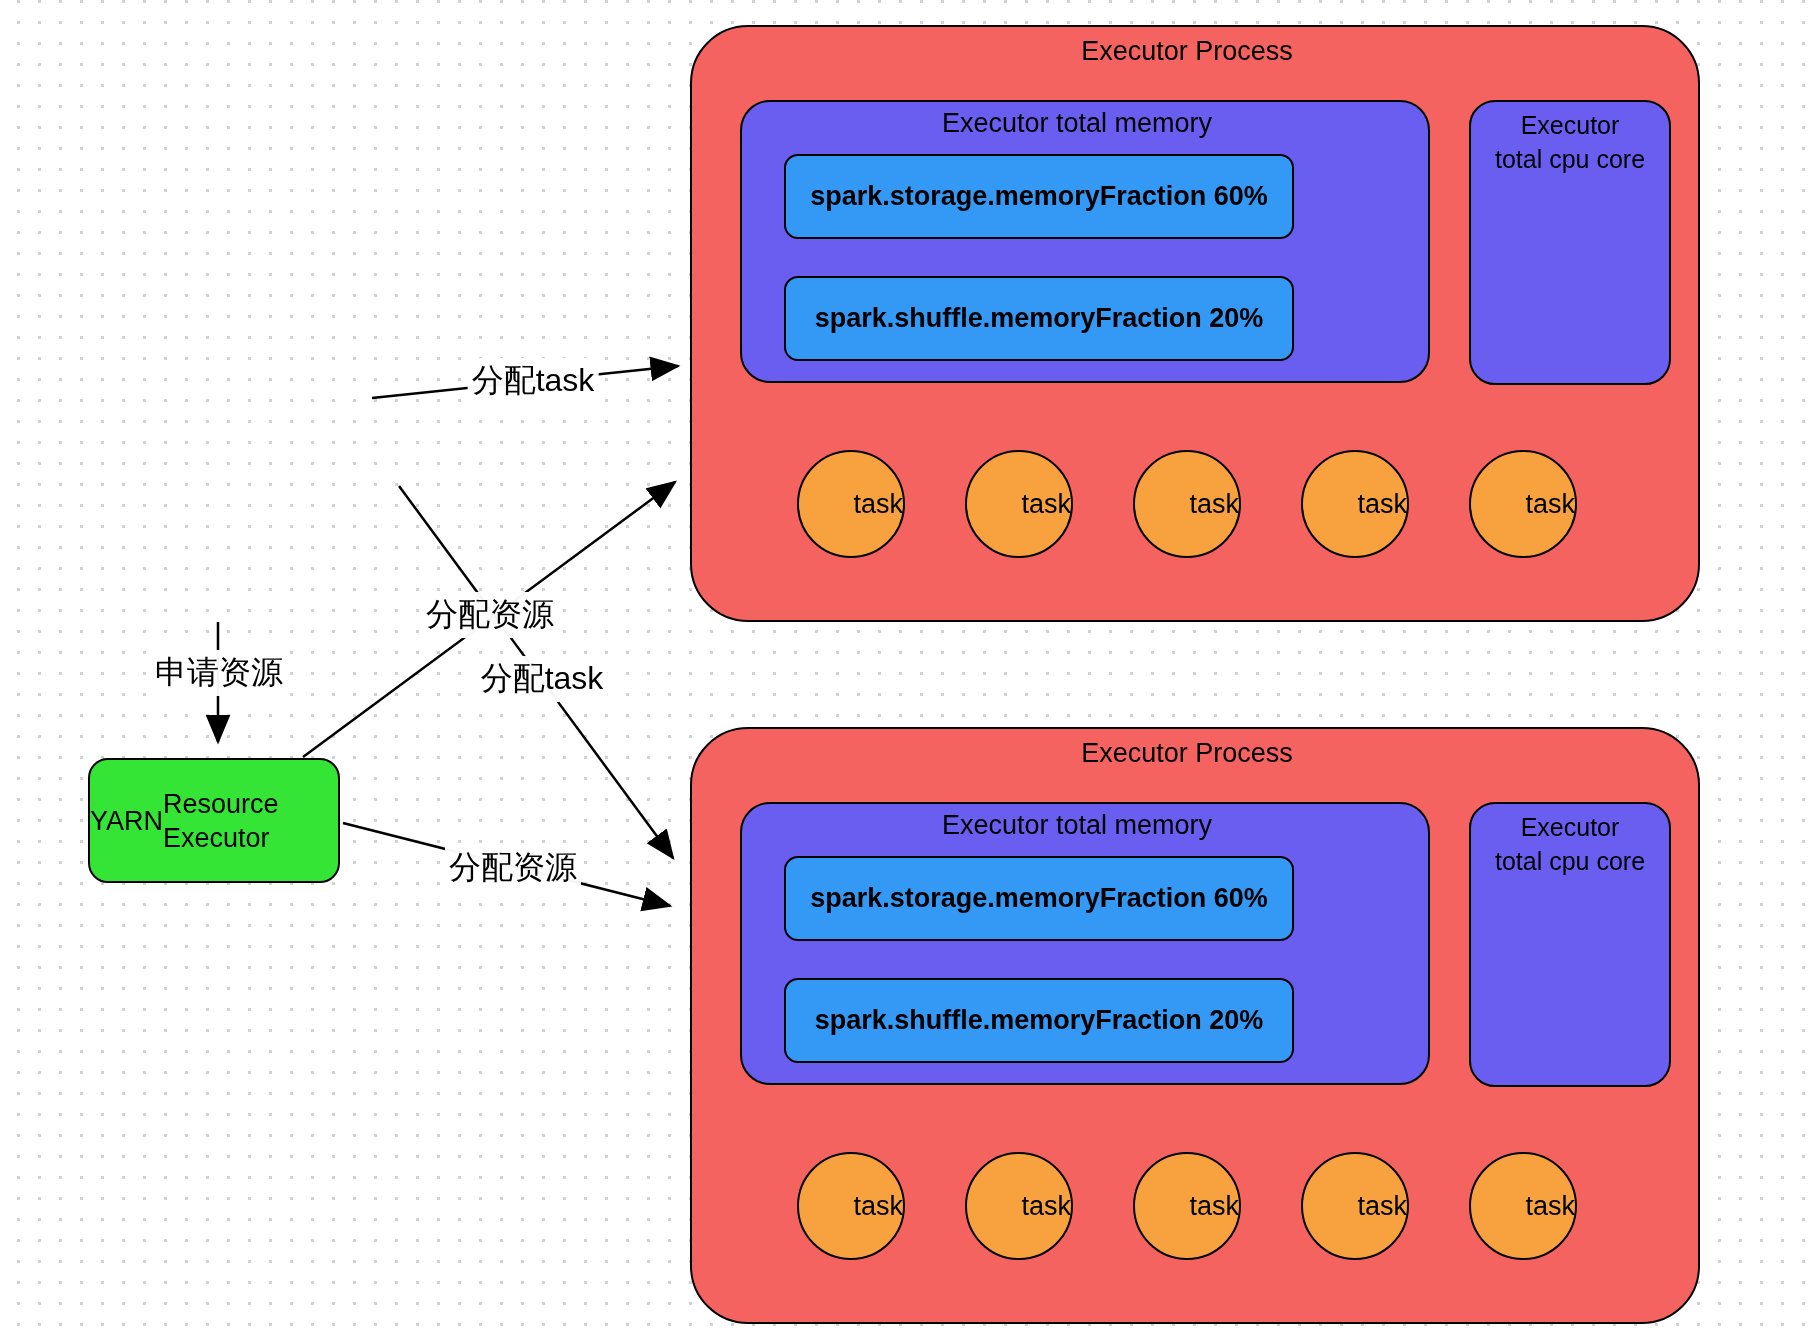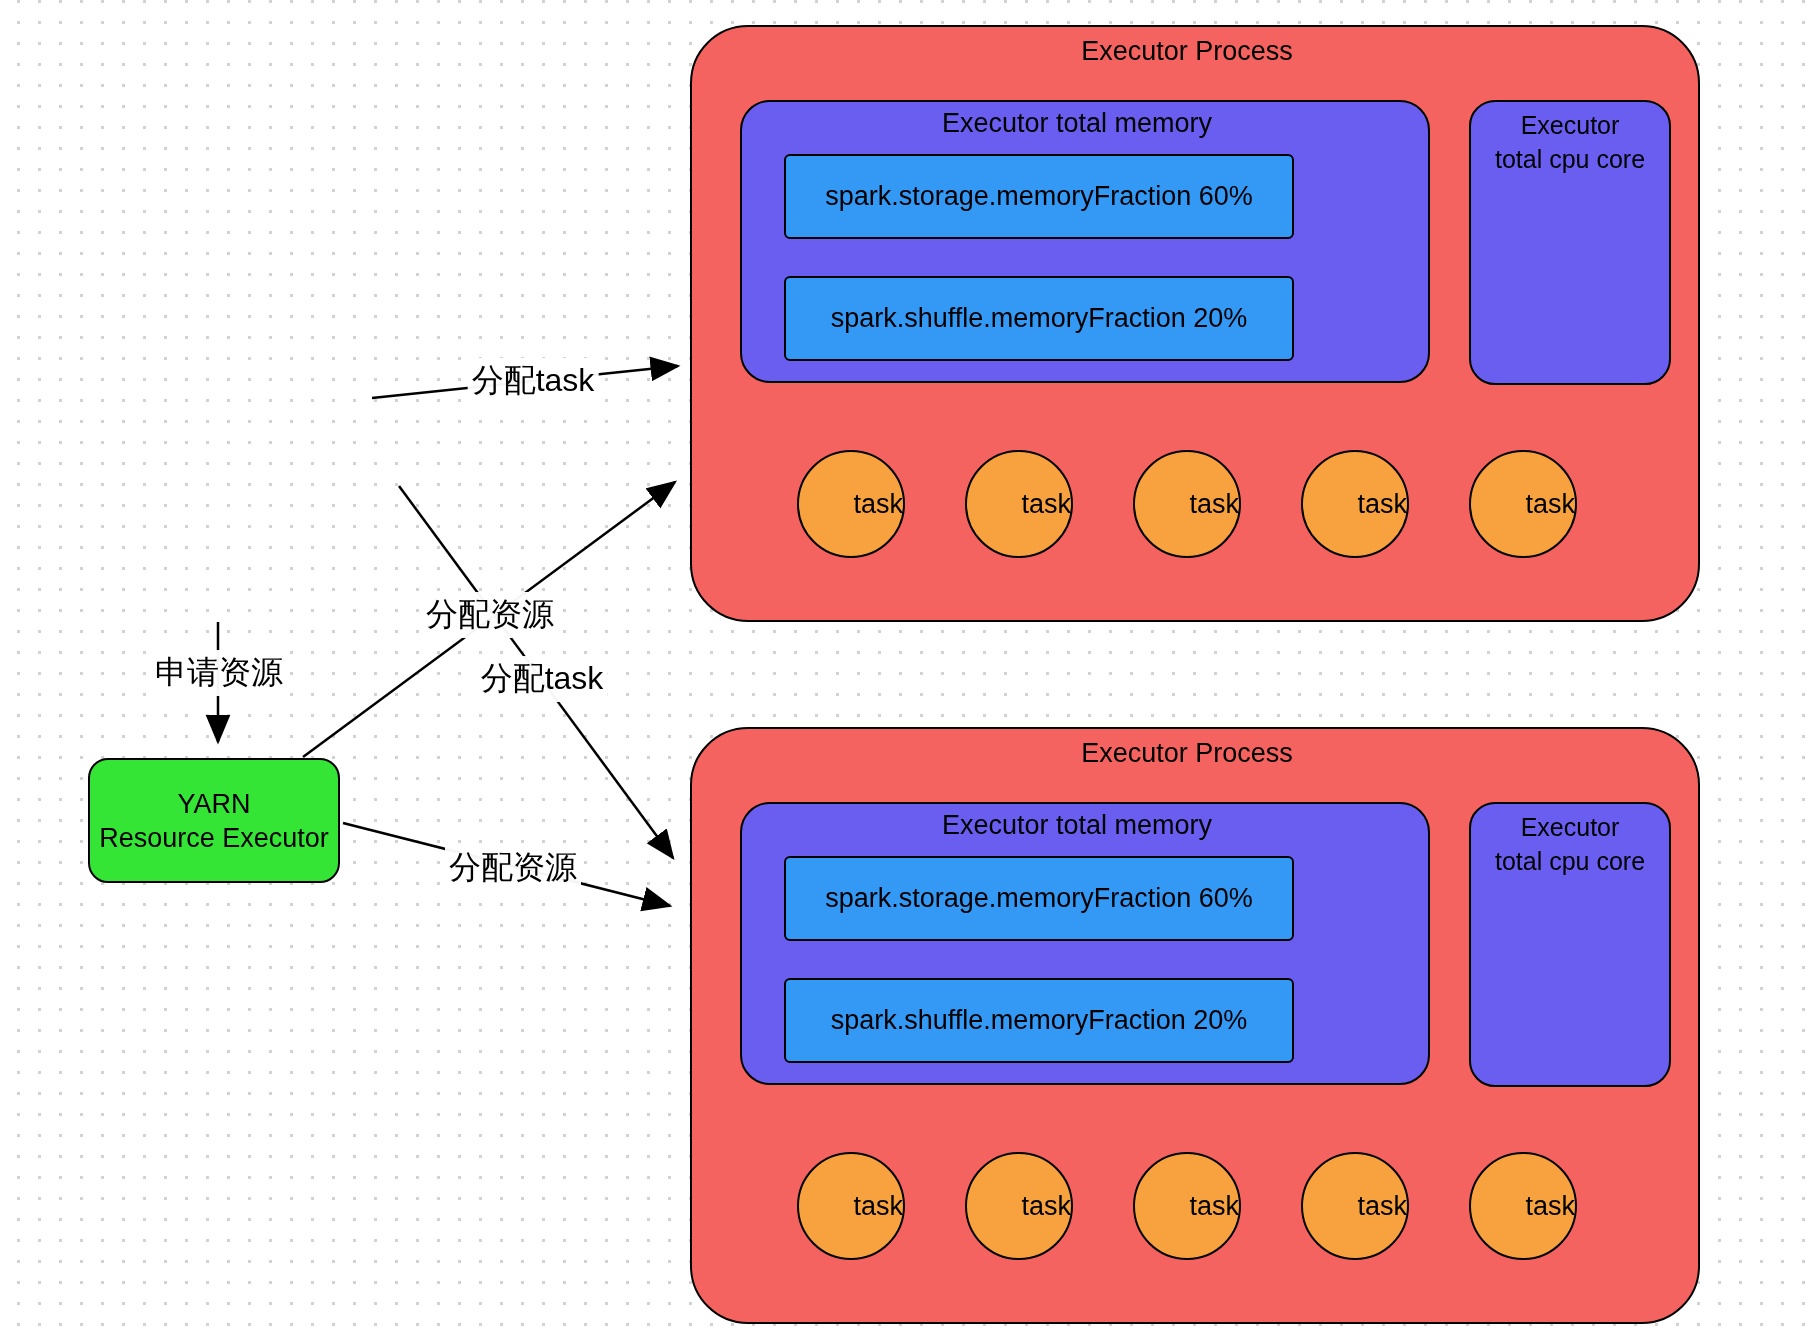--- a/index.html
+++ b/index.html
@@ -26,21 +26,21 @@
     background-size: 21px 21px;
     background-position: 8px 12px;
   }
   .box {
     position: absolute;
     border: 2.5px solid #000;
   }
   .red-box    { background: var(--red);    border-radius: 58px; }
   .driver-box { background: var(--red);    border-radius: 28px; }
   .purple-box { background: var(--purple); border-radius: 30px; padding-left: 48px; }
-  .blue-box   { background: var(--blue);   border-radius: 6px; }
+  .blue-box   { background: var(--blue);   border-radius: 14px; font-weight: bold; }
   .green-box  { background: var(--green);  border-radius: 20px; }
 
   .title-top {
     position: absolute;
     left: 0; right: 16px;
     text-align: center;
     font-size: 27px;
     line-height: 32px;
   }
   .center-text {
@@ -58,21 +58,21 @@
     background: var(--orange);
     display: flex;
     align-items: center;
     justify-content: flex-end;
     font-size: 27px;
   }
   .yarn-inner {
     position: absolute;
     inset: 0;
     display: flex;
-    flex-direction: column;
+    flex-direction: row;
     align-items: center;
     justify-content: center;
     font-size: 27px;
     line-height: 34px;
   }
   .cpu-text {
     position: absolute;
     top: 6px; left: 0; right: 0;
     text-align: center;
     font-size: 25px;

